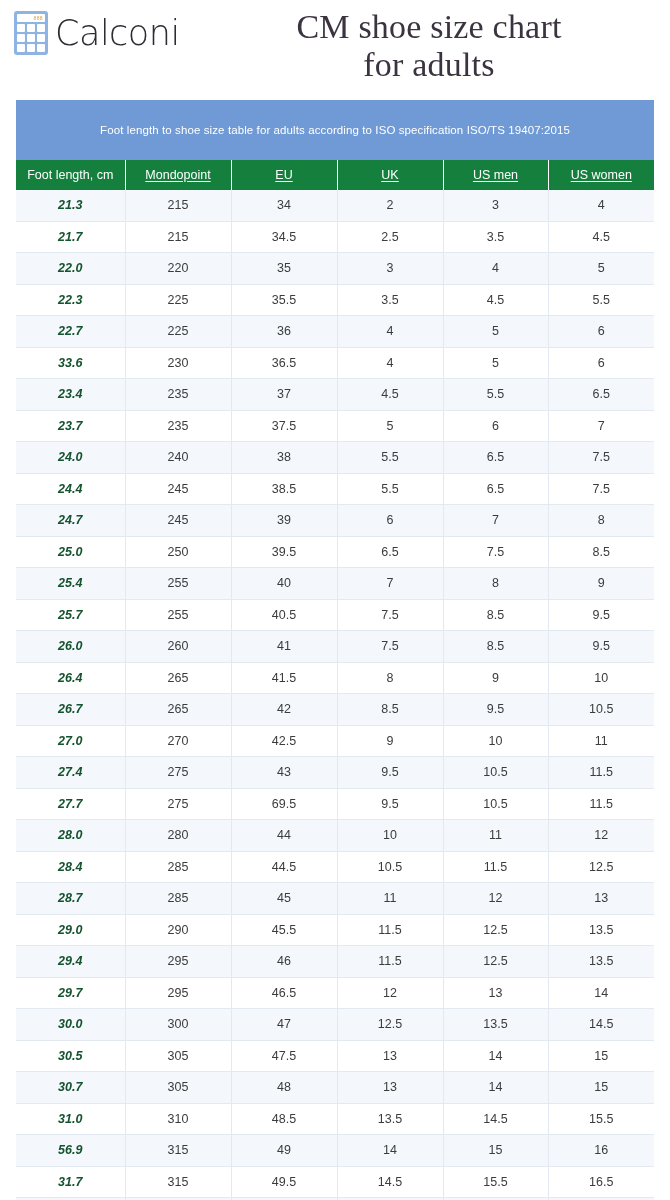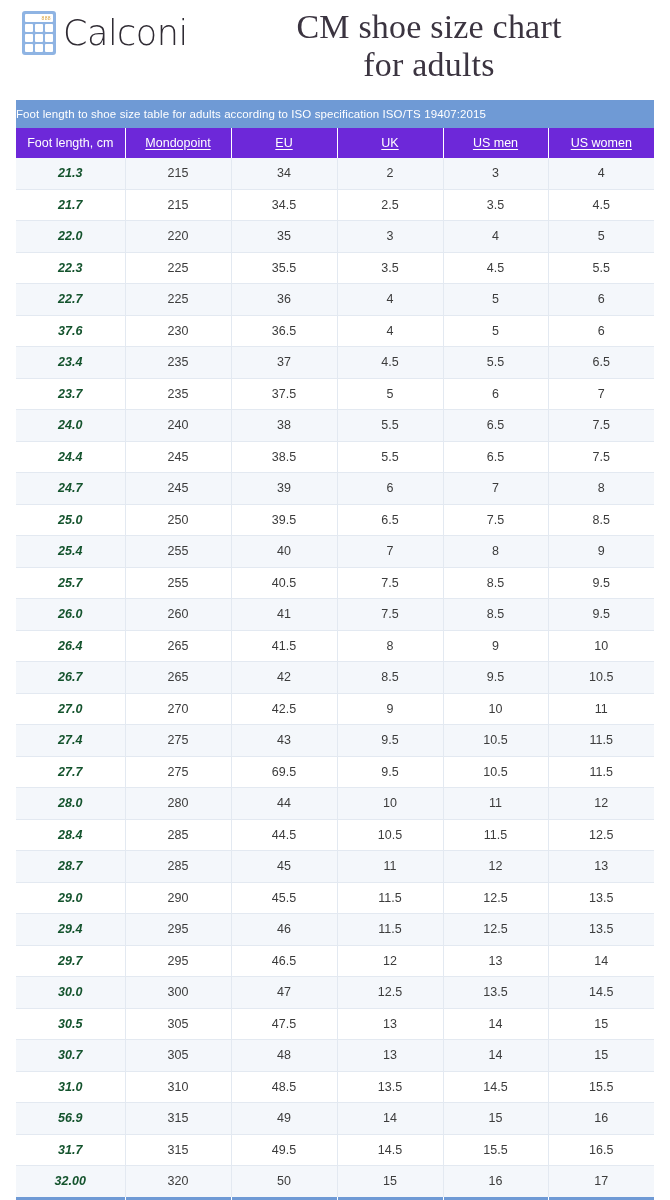--- a/index.html
+++ b/index.html
@@ -16,21 +16,21 @@
   }
 
   
   .header {
     width: 670px;
     height: 96px;
     position: relative;
   }
   .brand {
     position: absolute;
-    left: 22px;
+    left: 14px;
     top: 11px;
     display: flex;
     align-items: center;
     gap: 7px;
   }
   .calc-icon {
     width: 34px;
     height: 44px;
     background: #8fb4e3;
     border-radius: 3px;
@@ -105,29 +105,30 @@
   table.size-table col.c1 { width: 109px; }
   table.size-table col.c2 { width: 106px; }
   table.size-table col.c3 { width: 106px; }
   table.size-table col.c4 { width: 106px; }
   table.size-table col.c5 { width: 105px; }
   table.size-table col.c6 { width: 106px; }
 
   .caption-row td {
     background: #6f9ad5;
     color: #ffffff;
+    text-align: center;
     font-size: 11.5px;
     height: 28px;
-    padding: 0;
+    padding: 16px;
     border: none;
     letter-spacing: .1px;
   }
 
   .head-row th {
-    background: #6d28d9;
+    background: #15803d;
     color: #ffffff;
     height: 30px;
     padding: 0;
     font-size: 12.5px;
     font-weight: 400;
     text-align: center;
     border-right: 1px solid #ffffff;
     border-left: none;
     vertical-align: middle;
   }
@@ -258,21 +259,21 @@
         </tr>
         <tr class="odd">
           <td>22.7</td>
           <td>225</td>
           <td>36</td>
           <td>4</td>
           <td>5</td>
           <td>6</td>
         </tr>
         <tr class="even">
-          <td>37.6</td>
+          <td>33.6</td>
           <td>230</td>
           <td>36.5</td>
           <td>4</td>
           <td>5</td>
           <td>6</td>
         </tr>
         <tr class="odd">
           <td>23.4</td>
           <td>235</td>
           <td>37</td>

